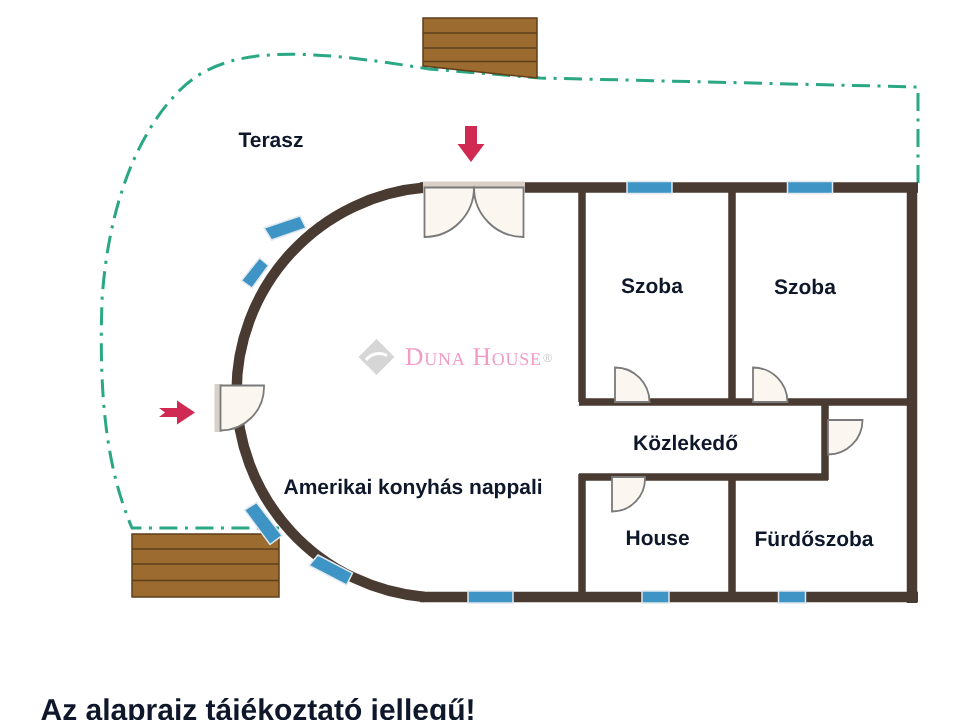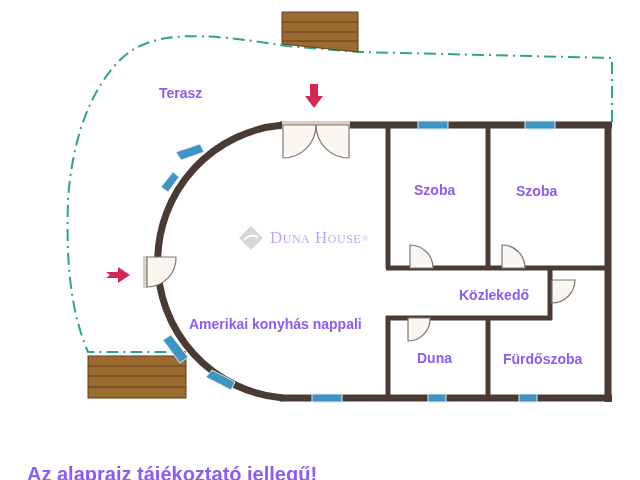--- a/index.html
+++ b/index.html
@@ -1,22 +1,22 @@
 <!DOCTYPE html>
 <html><head>
 <meta charset="utf-8">
 <style>
   html, body { margin: 0; padding: 0; background: #ffffff; }
   body { width: 640px; height: 480px; overflow: hidden; position: relative; font-family: "Liberation Sans", sans-serif; }
   #plan { position: absolute; left: 0; top: 0; width: 640px; height: 480px; }
-  .label { position: absolute; font-family: "Liberation Sans", sans-serif; font-weight: bold; color: #8b5cf6; white-space: nowrap; }
+  .label { position: absolute; font-family: "Liberation Sans", sans-serif; font-weight: bold; color: #0f172a; white-space: nowrap; }
   .room-label { font-size: 14px; }
   .disclaimer { font-size: 20px; left: 27px; top: 463px; }
   .watermark { position: absolute; left: 238px; top: 225px; display: flex; align-items: center; gap: 6px; opacity: 0.55; }
-  .watermark-text { font-family: "Liberation Serif", serif; font-size: 17px; color: #8b5cf6; letter-spacing: 0.5px; font-variant: small-caps; }
+  .watermark-text { font-family: "Liberation Serif", serif; font-size: 17px; color: #ec4899; letter-spacing: 0.5px; font-variant: small-caps; }
   .watermark-logo { width: 26px; height: 26px; }
 </style>
 </head>
 <body>
 
 <svg id="plan" viewBox="0 0 640 480" xmlns="http://www.w3.org/2000/svg">
 
   <path d="M 612 122 L 612 58 L 360 52 L 286 46 C 200 32 150 30 120 60 C 90 90 72 140 68 200 C 66 260 70 310 88 352 L 186 352" fill="none" stroke="#2aa784" stroke-width="2" stroke-dasharray="12 5 2 5"></path>
 
   <g>
@@ -98,17 +98,17 @@
     <path d="M 6 15 C 10 10, 16 10, 20 12" stroke="#ffffff" stroke-width="2" fill="none"></path>
   </svg>
   <span class="watermark-text">Duna House</span>
   <sup style="font-size:8px;color:#9a9a9a;margin-left:-5px;">®</sup>
 </div>
 
 <span class="label room-label" style="left:159px; top:85px;">Terasz</span>
 <span class="label room-label" style="left:189px; top:272px;margin-top:44px;">Amerikai konyhás nappali</span>
 <span class="label room-label" style="left:414px; top:182px;">Szoba</span>
 <span class="label room-label" style="left:516px; top:183px;">Szoba</span>
-<span class="label room-label" style="left:422px; top:287px;margin-left:37px;">Közlekedő</span>
-<span class="label room-label" style="left:417px; top:350px;">Duna</span>
+<span class="label room-label" style="left:422px; top:287px;">Közlekedő</span>
+<span class="label room-label" style="left:417px; top:350px;">House</span>
 <span class="label room-label" style="left:503px; top:351px;text-align:center;">Fürdőszoba</span>
 
 <span class="label disclaimer">Az alaprajz tájékoztató jellegű!</span>
 
 </body></html>

